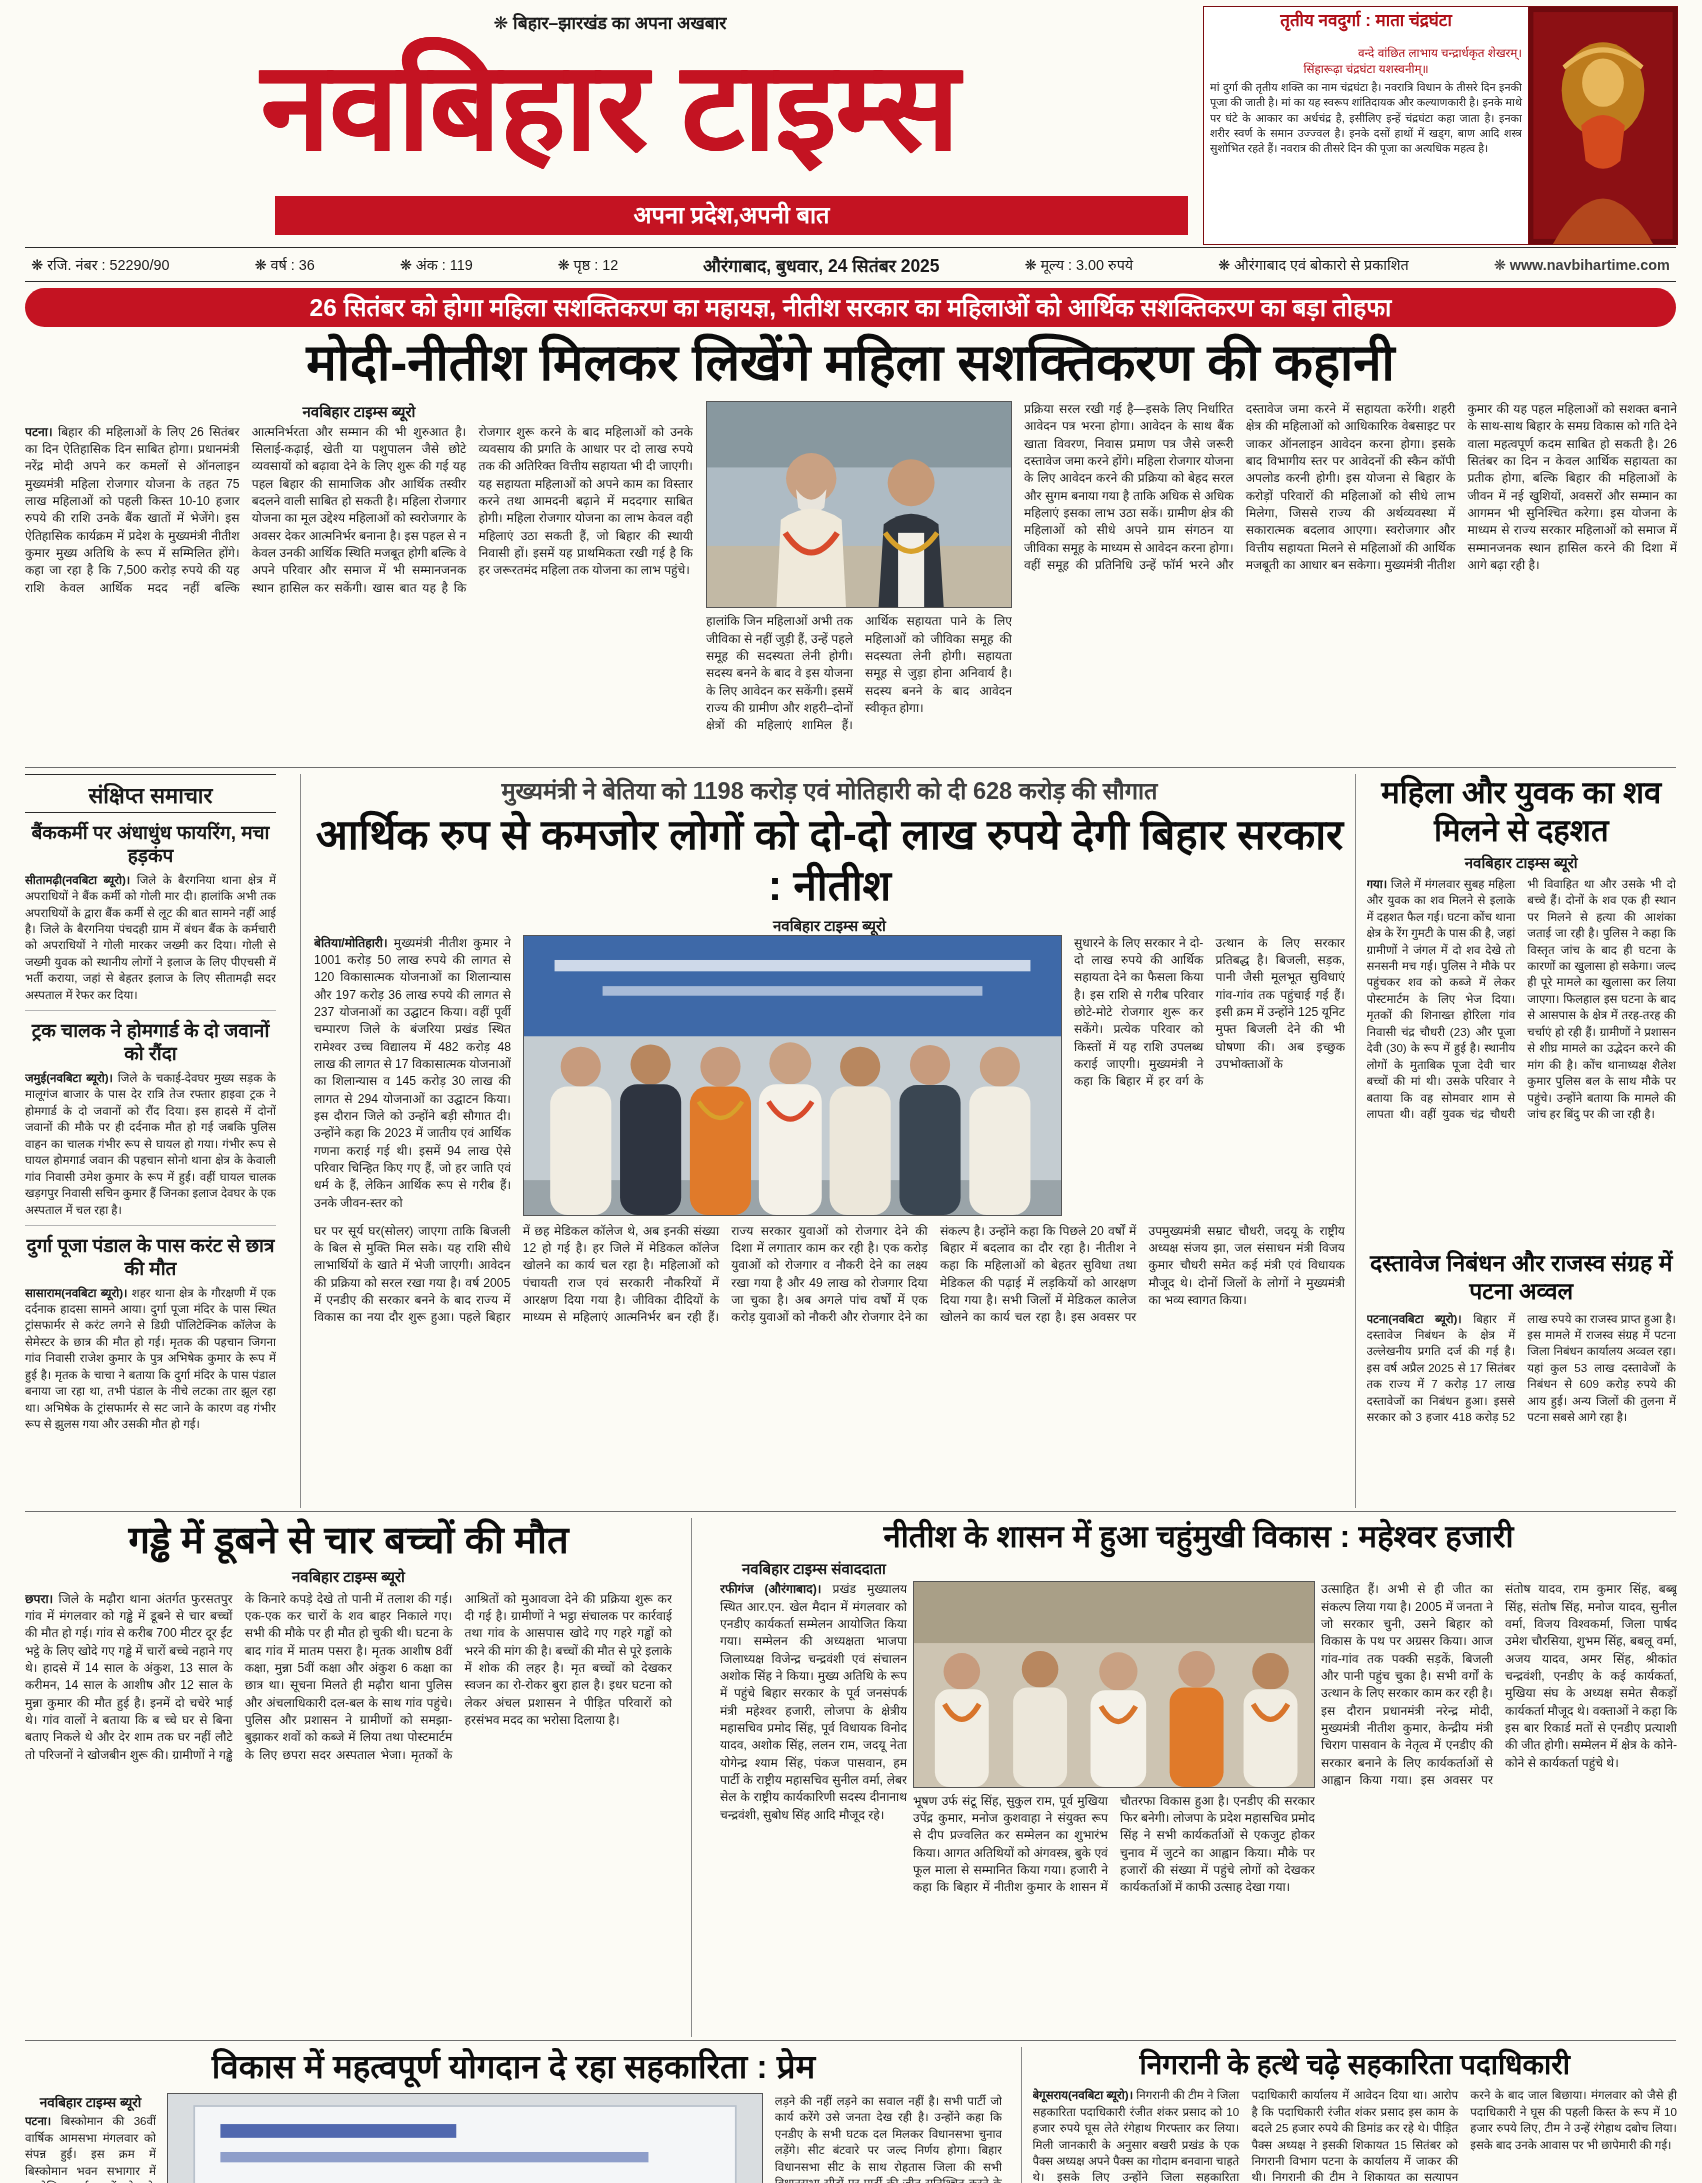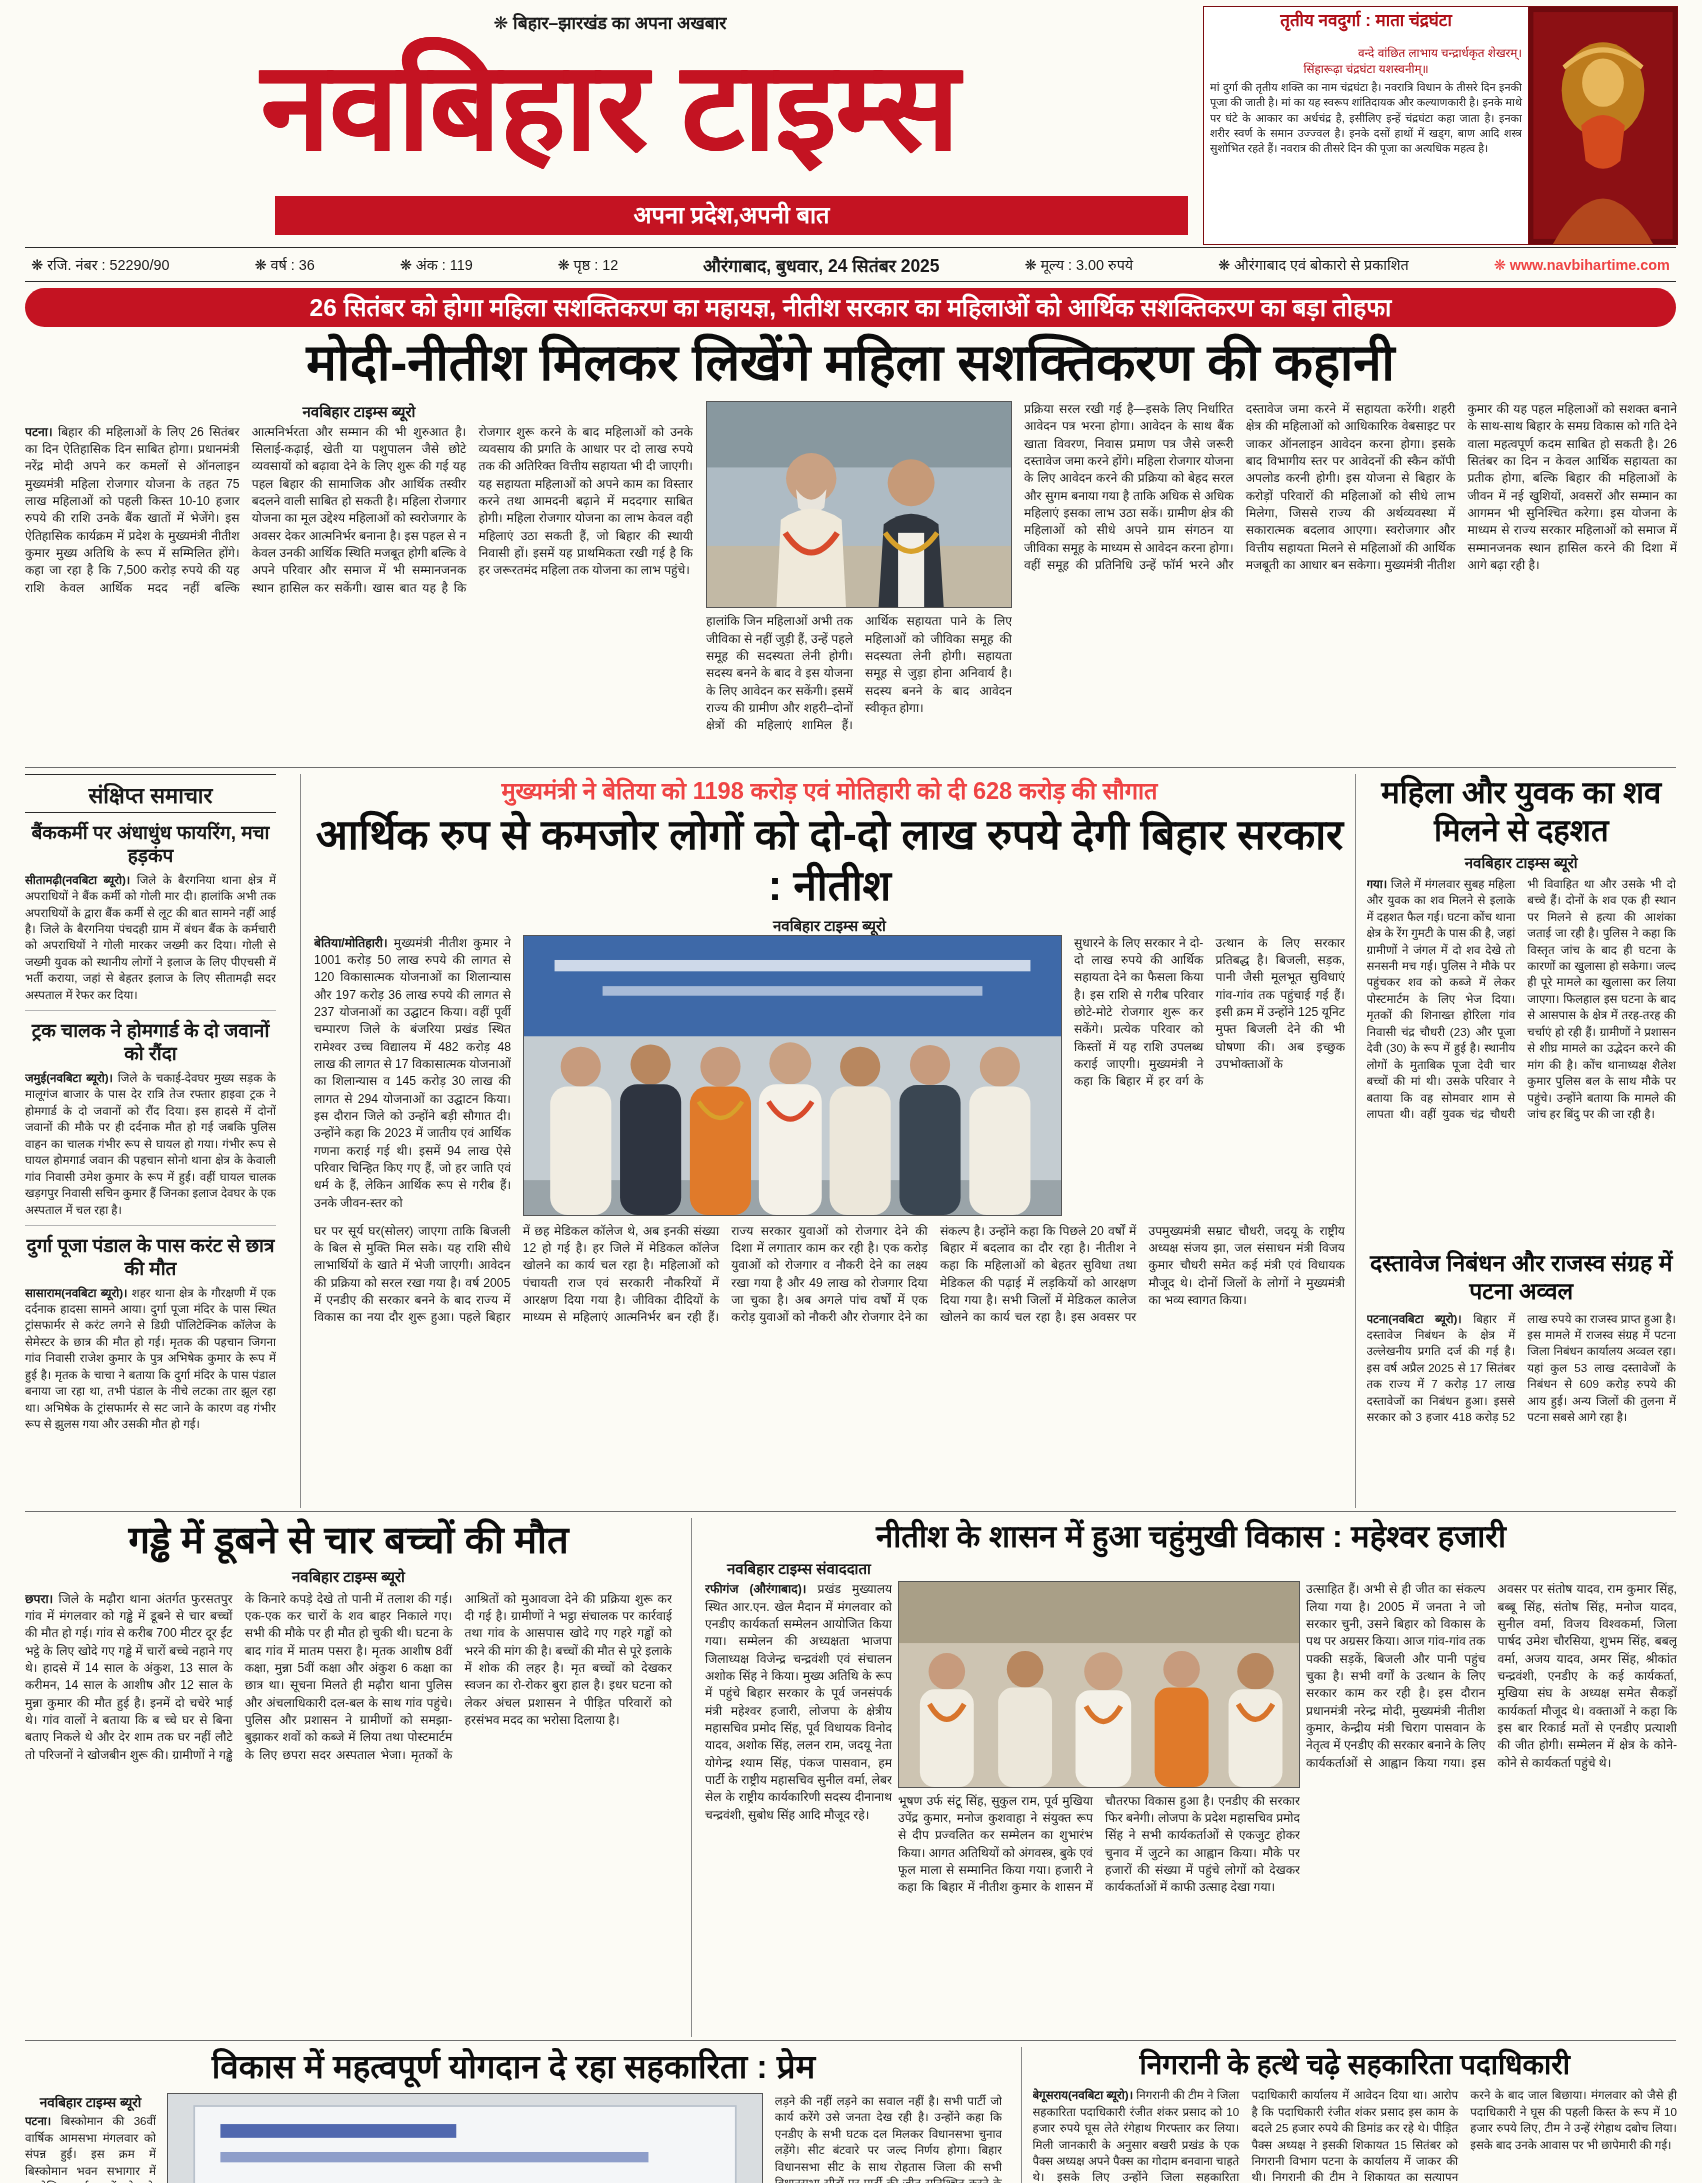--- a/index.html
+++ b/index.html
@@ -1,21 +1,21 @@
 <!DOCTYPE html>
 <html style="font-size:7px"><head>
 <meta charset="utf-8">
 <style>
   html,body{margin:0;padding:0}
   body{background:#d8d8d8}
   .page{position:relative;width:1702px;height:2733px;background:#fcfbf5;color:#1b1b1b;
         font-family:"Liberation Sans","DejaVu Sans",sans-serif;overflow:hidden}
   .abs{position:absolute}
   .hl{font-weight:bold;text-align:center;color:#0d0d0d}
-  .red{color:#ef4444}
+  .red{color:#404040}
   .bt{font-size:12.2px;line-height:1.42;text-align:justify;overflow:hidden}
   .sm{font-size:11.6px}
   .c2{column-count:2;column-gap:12.2px}
   .c3{column-count:3;column-gap:12.2px}
   .c5{column-count:5;column-gap:12.2px}
   .byline{font-weight:bold;text-align:center;font-size:15px}
   .dl{font-weight:bold}
   .hr{position:absolute;height:1.3px;background:#6e6e6e}
   .photo{border:0.9px solid #555;overflow:hidden;background:#b9c2c8;flex:none}
   .photo svg{display:block;width:100%;height:100%}
@@ -199,21 +199,21 @@
 
   <div class="abs" style="left:25px;top:1518px;width:647px;height:519px;overflow:hidden">
     <div class="hl" style="font-size:38px;line-height:1.2">गड्ढे में डूबने से चार बच्चों की मौत</div>
     <div class="byline" style="margin-top:2.6px">नवबिहार टाइम्स ब्यूरो</div>
     <div class="bt c3" style="height:393px;margin-top:4.4px">
       <b class="dl">छपरा।</b>
       <span>जिले के मढ़ौरा थाना अंतर्गत फुरसतपुर गांव में मंगलवार को गड्ढे में डूबने से चार बच्चों की मौत हो गई। गांव से करीब 700 मीटर दूर ईंट भट्ठे के लिए खोदे गए गड्ढे में चारों बच्चे नहाने गए थे। हादसे में 14 साल के अंकुश, 13 साल के करीमन, 14 साल के आशीष और 12 साल के मुन्ना कुमार की मौत हुई है। इनमें दो चचेरे भाई थे। गांव वालों ने बताया कि ब च्चे घर से बिना बताए निकले थे और देर शाम तक घर नहीं लौटे तो परिजनों ने खोजबीन शुरू की। ग्रामीणों ने गड्ढे के किनारे कपड़े देखे तो पानी में तलाश की गई। एक-एक कर चारों के शव बाहर निकाले गए। सभी की मौके पर ही मौत हो चुकी थी। घटना के बाद गांव में मातम पसरा है। मृतक आशीष 8वीं कक्षा, मुन्ना 5वीं कक्षा और अंकुश 6 कक्षा का छात्र था। सूचना मिलते ही मढ़ौरा थाना पुलिस और अंचलाधिकारी दल-बल के साथ गांव पहुंचे। पुलिस और प्रशासन ने ग्रामीणों को समझा-बुझाकर शवों को कब्जे में लिया तथा पोस्टमार्टम के लिए छपरा सदर अस्पताल भेजा। मृतकों के आश्रितों को मुआवजा देने की प्रक्रिया शुरू कर दी गई है। ग्रामीणों ने भट्ठा संचालक पर कार्रवाई तथा गांव के आसपास खोदे गए गहरे गड्ढों को भरने की मांग की है। बच्चों की मौत से पूरे इलाके में शोक की लहर है। मृत बच्चों को देखकर स्वजन का रो-रोकर बुरा हाल है। इधर घटना को लेकर अंचल प्रशासन ने पीड़ित परिवारों को हरसंभव मदद का भरोसा दिलाया है।</span>
     </div>
   </div>
 
-  <div class="abs" style="left:691px;top:1518px;width:986px;height:519px;padding-left:13px;box-sizing:border-box;
+  <div class="abs" style="left:691px;top:1518px;width:986px;height:519px;padding-left:28px;box-sizing:border-box;
        border-left:1.3px solid #8a8a8a;overflow:hidden">
     <div class="hl" style="font-size:31px;line-height:1.2">नीतीश के शासन में हुआ चहुंमुखी विकास : महेश्वर हजारी</div>
     <div class="byline" style="width:188px;margin-top:2.6px">नवबिहार टाइम्स संवाददाता</div>
     <div style="display:flex;gap:6px;margin-top:3.5px;height:456px">
       <div class="bt" style="width:187px;flex:none">
         <b class="dl">रफीगंज (औरंगाबाद)।</b>
         <span>प्रखंड मुख्यालय स्थित आर.एन. खेल मैदान में मंगलवार को एनडीए कार्यकर्ता सम्मेलन आयोजित किया गया। सम्मेलन की अध्यक्षता भाजपा जिलाध्यक्ष विजेन्द्र चन्द्रवंशी एवं संचालन अशोक सिंह ने किया। मुख्य अतिथि के रूप में पहुंचे बिहार सरकार के पूर्व जनसंपर्क मंत्री महेश्वर हजारी, लोजपा के क्षेत्रीय महासचिव प्रमोद सिंह, पूर्व विधायक विनोद यादव, अशोक सिंह, ललन राम, जदयू नेता योगेन्द्र श्याम सिंह, पंकज पासवान, हम पार्टी के राष्ट्रीय महासचिव सुनील वर्मा, लेबर सेल के राष्ट्रीय कार्यकारिणी सदस्य दीनानाथ चन्द्रवंशी, सुबोध सिंह आदि मौजूद रहे।</span>
       </div>
       <div style="width:402px;flex:none">
         <div class="photo" style="height:205px">

